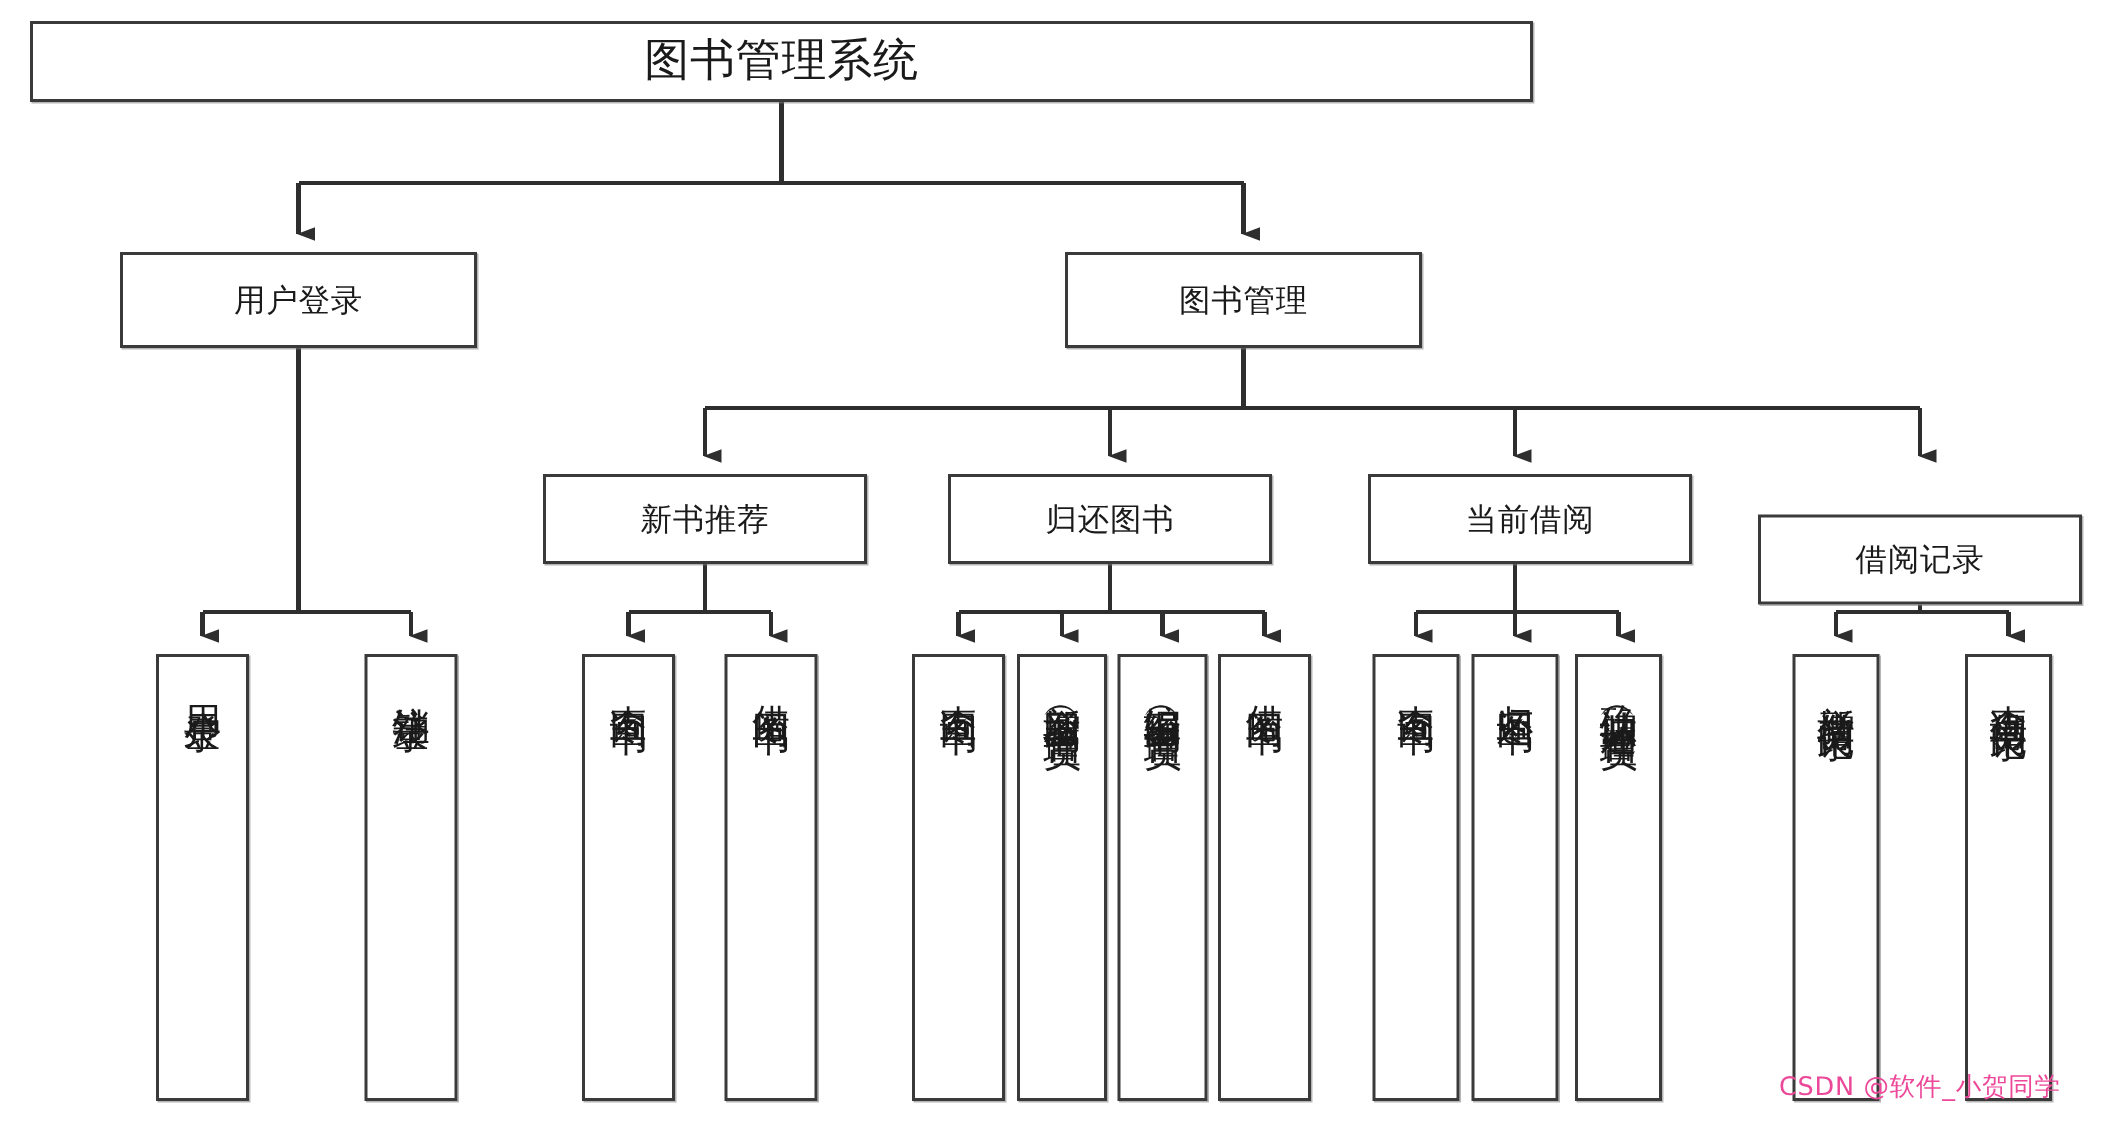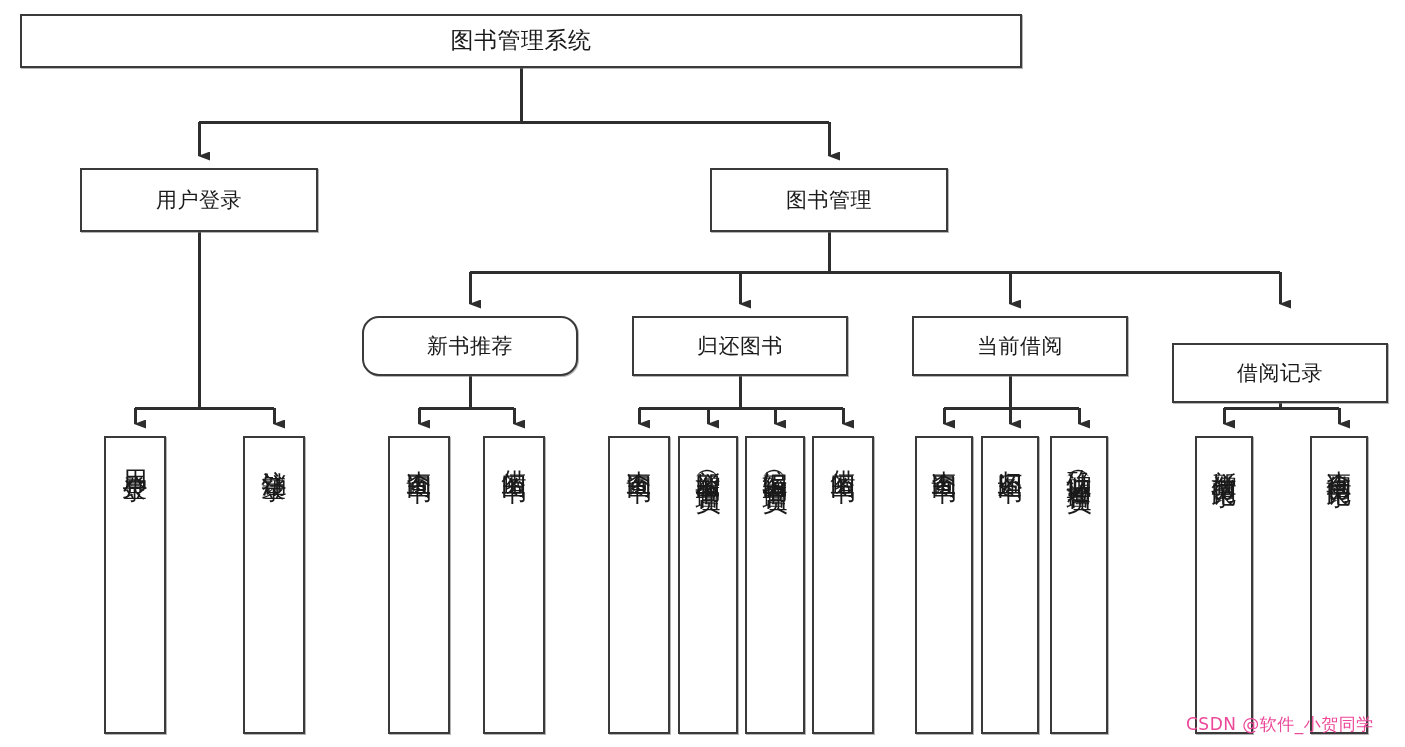--- a/index.html
+++ b/index.html
@@ -41,21 +41,21 @@
     text-align: center;
     line-height: 1.18;
     letter-spacing: 0.5px;
     white-space: nowrap;
   }
   
   .node.horiz .cap {
     writing-mode: horizontal-tb;
     font-size: 21px;
   }
-  .node.root .cap { font-size: 23px; }
+  .node.root .cap { font-size: 30px; }
   
   .node.vert {
     align-items: flex-start;
     padding-top: 12px;
   }
   .node.vert .cap {
     writing-mode: vertical-rl;
     text-orientation: upright;
     font-size: 25px;
     letter-spacing: 3px;
@@ -132,21 +132,21 @@
     <span class="cap">图书管理系统</span>
   </div>
 
   <div class="node horiz" style="left: 80px; top: 168px; width: 238px; height: 64px;">
     <span class="cap">用户登录</span>
   </div>
   <div class="node horiz" style="left: 710px; top: 168px; width: 238px; height: 64px;">
     <span class="cap">图书管理</span>
   </div>
 
-  <div class="node horiz" style="left: 362px; top: 316px; width: 216px; height: 60px; border-radius: 17px;">
+  <div class="node horiz" style="left: 362px; top: 316px; width: 216px; height: 60px;">
     <span class="cap">新书推荐</span>
   </div>
   <div class="node horiz" style="left: 632px; top: 316px; width: 216px; height: 60px;">
     <span class="cap">归还图书</span>
   </div>
   <div class="node horiz" style="left: 902px; top: 316px; width: 216px; height: 60px; margin-left: 10px;">
     <span class="cap">当前借阅</span>
   </div>
   <div class="node horiz" style="left: 1172px; top: 316px; width: 216px; height: 60px; margin-top: 27px;">
     <span class="cap">借阅记录</span>

